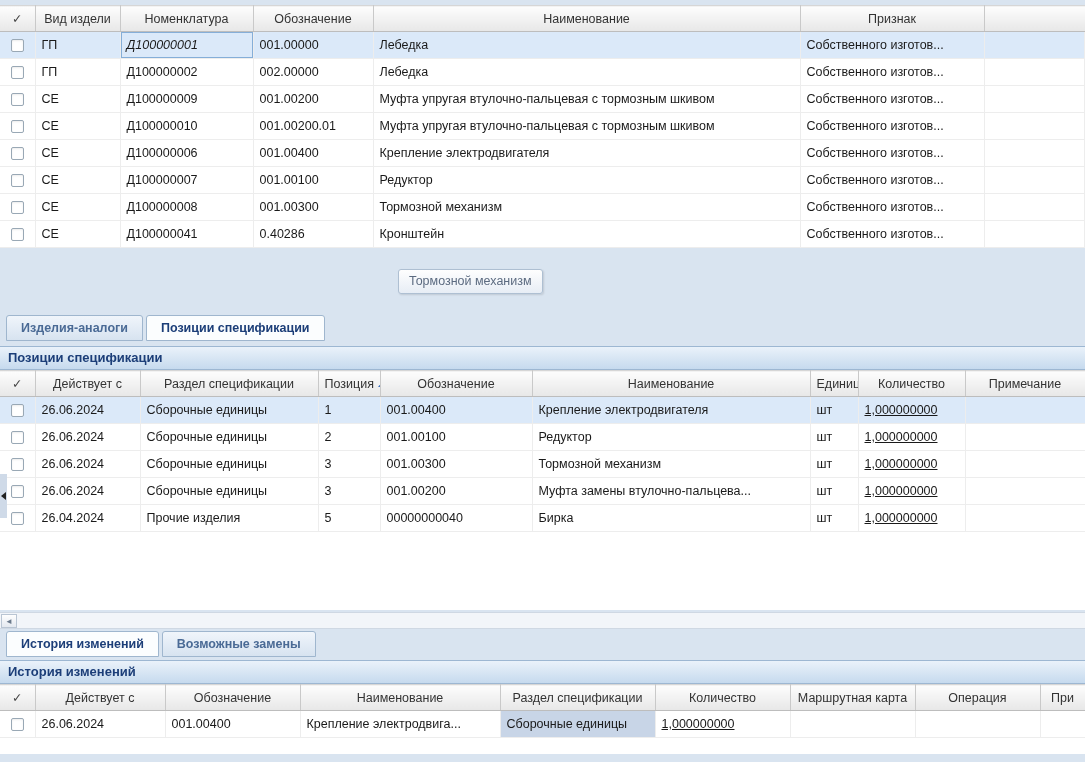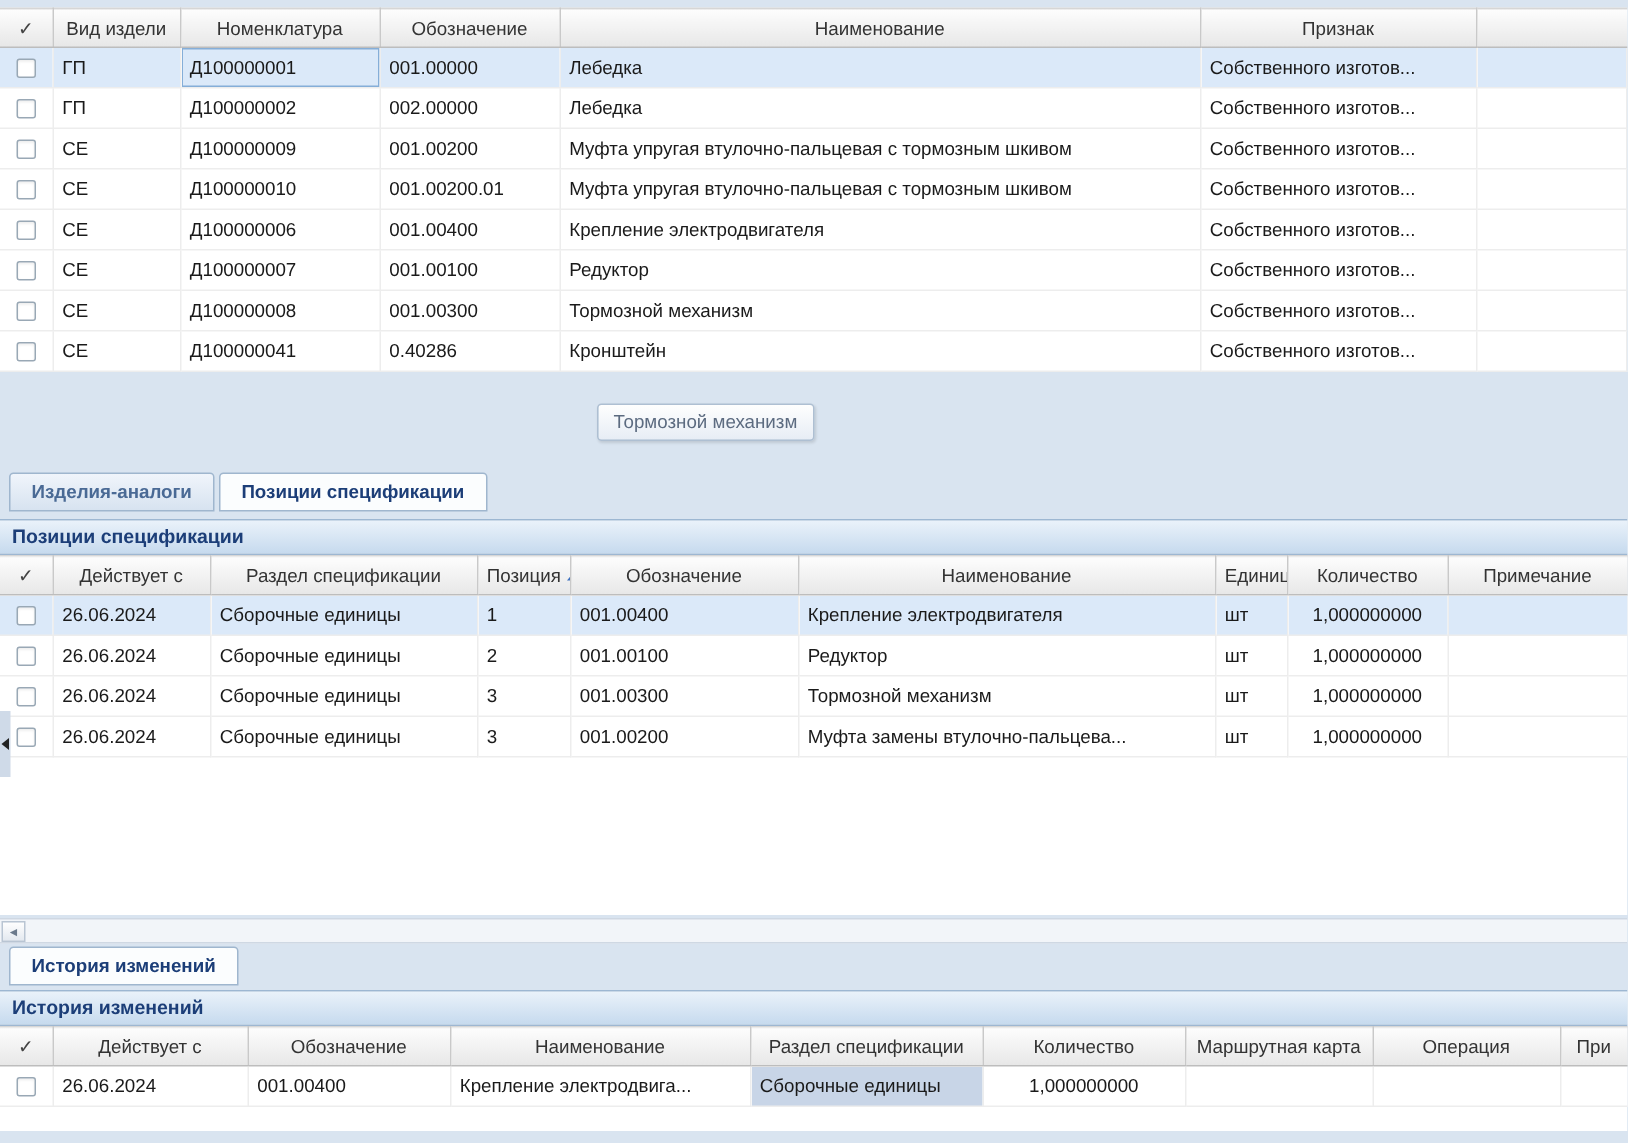--- a/index.html
+++ b/index.html
@@ -28,28 +28,28 @@
     overflow:hidden; white-space:nowrap;
   }
   th.check { text-align:center; padding:0; color:#444; }
   th.filler { border-right:none; }
   td {
     height:27px; padding:0 6px;
     border-right:1px solid #ededed; border-bottom:1px solid #ededed;
     overflow:hidden; white-space:nowrap;
   }
   td.check { text-align:center; padding:0; }
-  td.num { text-align:center; }
+  td.num { text-align:left;text-decoration:underline; }
   .checkbox {
     display:inline-block; width:13px; height:13px;
     background:#fff; border:1px solid #99a8b5; border-radius:2px;
     vertical-align:middle; box-shadow:inset 0 1px 2px rgba(0,0,0,.08);
   }
   tr.selected td { background:#dbe9f9; }
-  td.cursor-active { background:#cde1f6; box-shadow:inset 0 0 0 1px #85aed8; }
+  td.cursor-active { background:#cde1f6; box-shadow:inset 0 0 0 1px #85aed8;font-style:italic; }
   td.cursor-inactive { background:#c8d5e7; }
   .sort-arrow {
     display:inline-block; margin-left:4px; width:0; height:0;
     border-left:4px solid transparent; border-right:4px solid transparent;
     border-bottom:5px solid #3f72c0; vertical-align:middle;
   }
   .tabbar {
     position:absolute; left:0; width:1085px; height:28px;
     display:flex; align-items:flex-end; padding-left:6px; gap:3px;
   }
@@ -265,30 +265,42 @@
           <td class="check"><span class="checkbox"></span></td>
           <td>26.06.2024</td>
           <td>Сборочные единицы</td>
           <td>3</td>
           <td>001.00200</td>
           <td>Муфта замены втулочно-пальцева...</td>
           <td>шт</td>
           <td class="num">1,000000000</td>
           <td></td>
         </tr>
+        <tr>
+          <td class="check"><span class="checkbox"></span></td>
+          <td>26.04.2024</td>
+          <td>Прочие изделия</td>
+          <td>5</td>
+          <td>00000000040</td>
+          <td>Бирка</td>
+          <td>шт</td>
+          <td class="num">1,000000000</td>
+          <td></td>
+        </tr>
       </tbody>
   </table>
 </section>
 
 <div class="hscroll">
   <div class="arrow-btn">◄</div>
 </div>
 
 <div class="tabbar" id="bottom-tabs">
     <div class="tab active">История изменений</div>
+    <div class="tab">Возможные замены</div>
   </div>
 
 <section class="panel" id="history-panel">
   <div class="panel-header">История изменений</div>
   <table>
     <colgroup>
       <col style="width:35px">
         <col style="width:130px">
         <col style="width:135px">
       <col style="width:200px">

